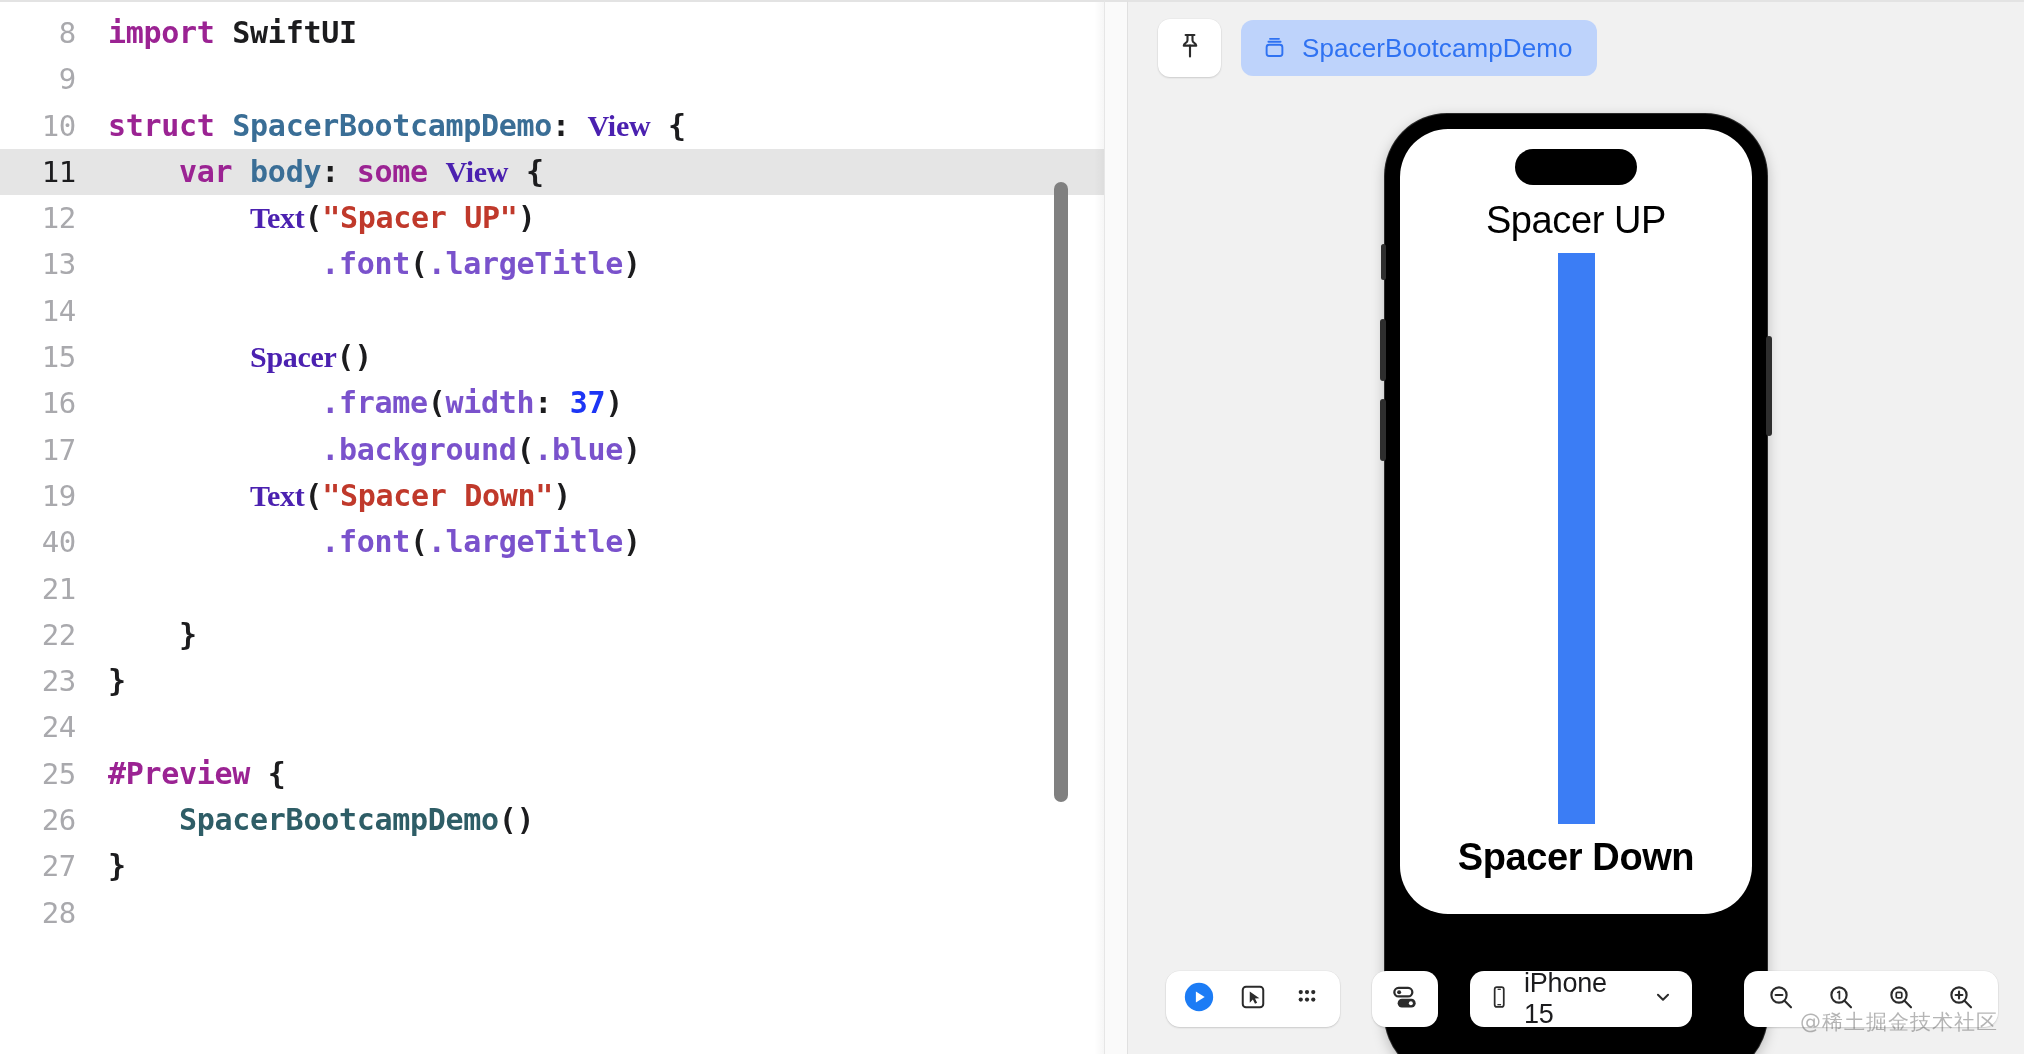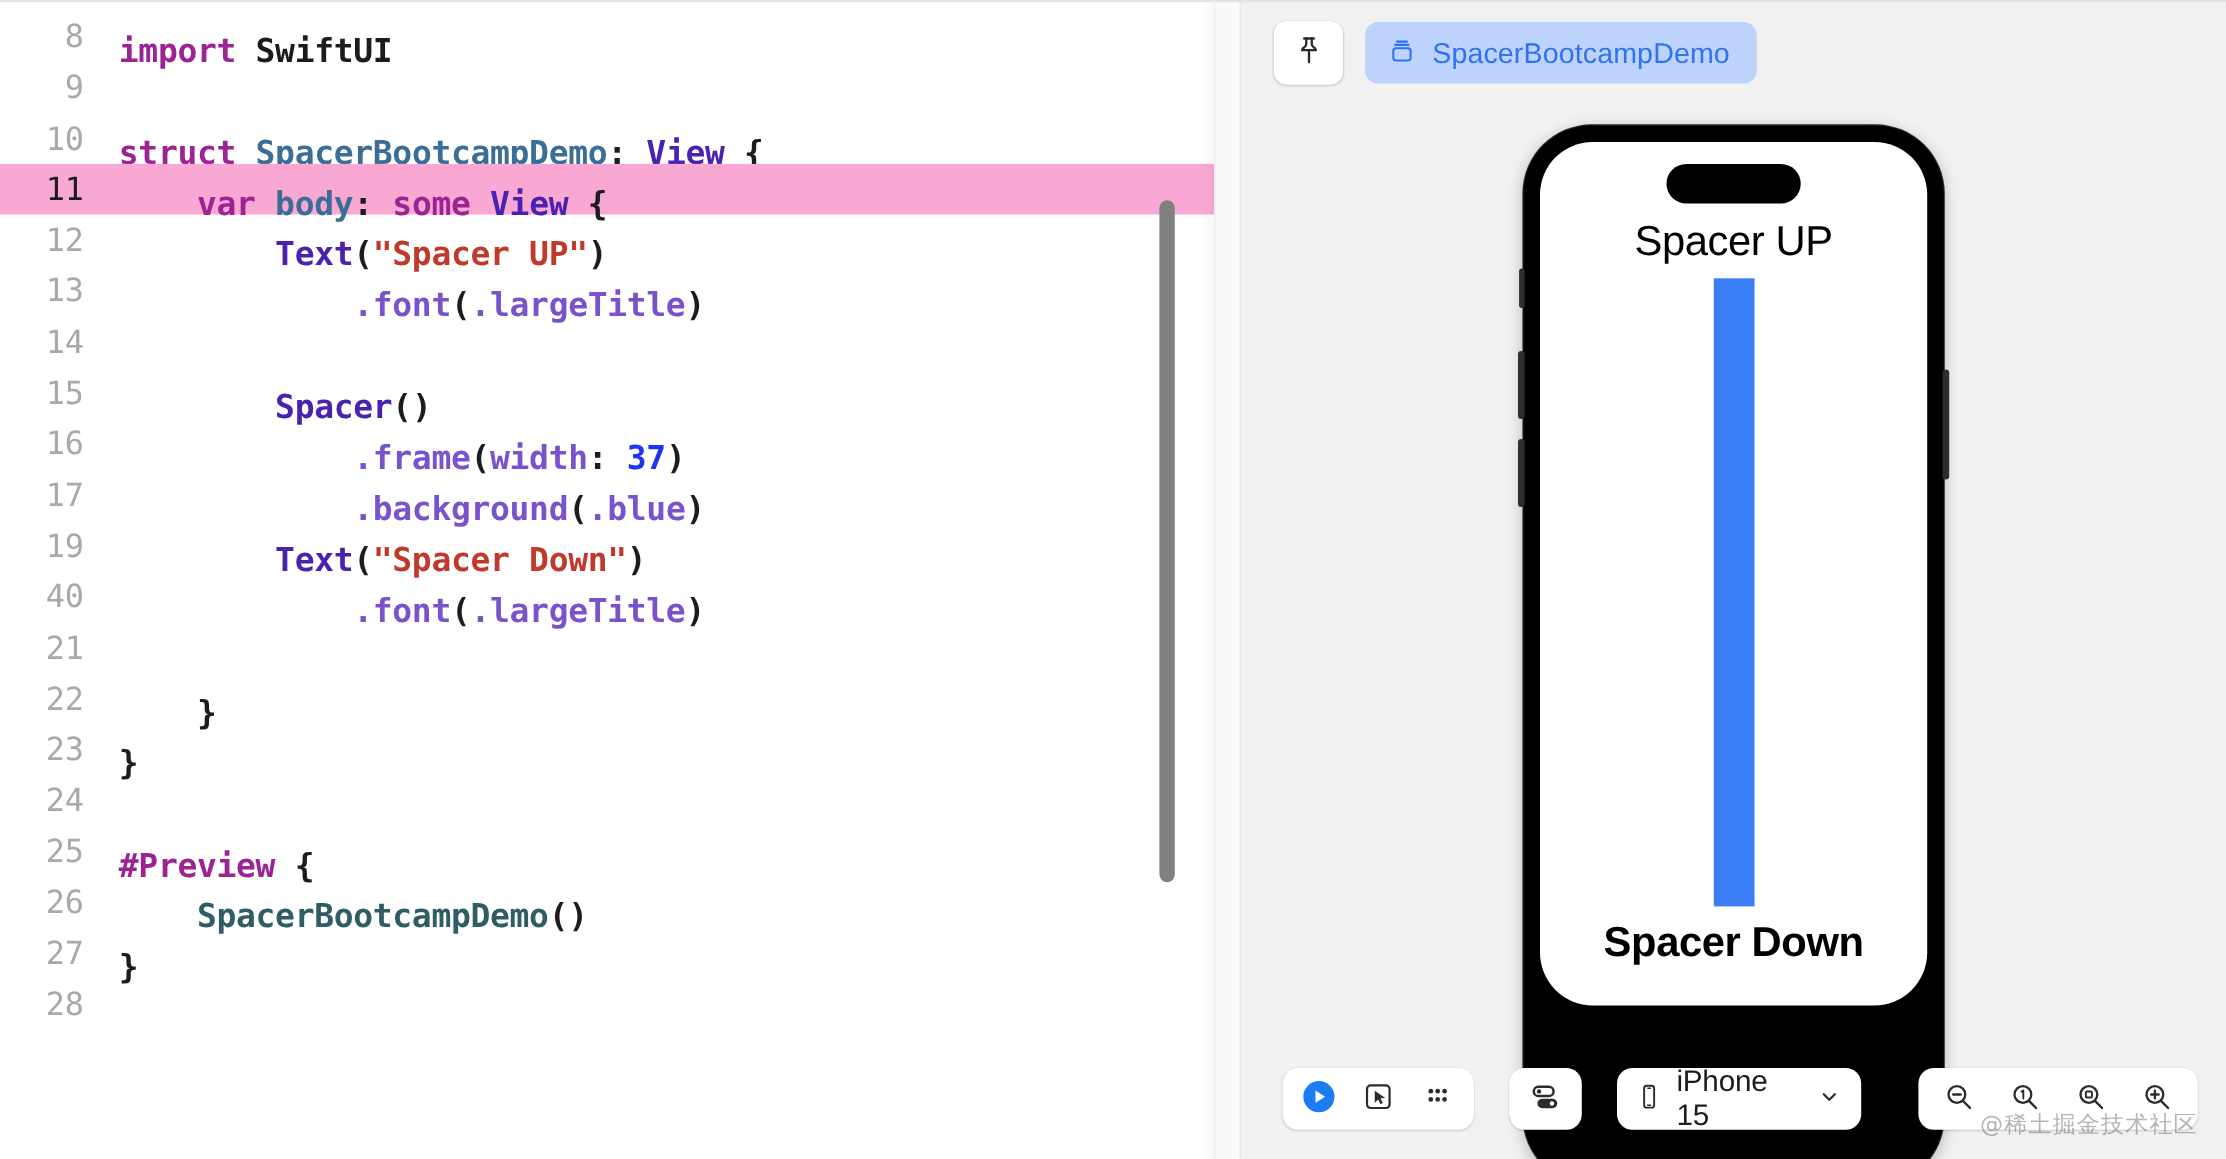--- a/index.html
+++ b/index.html
@@ -34,43 +34,43 @@
   .code-line {
     position: relative;
     height: 46.3px;
     line-height: 46.3px;
     white-space: pre;
     font-family: "DejaVu Sans Mono", "Liberation Mono", monospace;
     font-size: 30px;
     font-weight: 700;
     letter-spacing: -0.3px;
   }
-  .code-line.highlight { background: #f9a8d4; }
+  .code-line.highlight { background: #e5e5e5; }
   .gutter {
     position: absolute;
     left: 0; top: 0;
     width: 76px;
     text-align: right;
     color: #a9a9ad;
     font-weight: 400;
     font-size: 29px;
   }
   .code-line.highlight .gutter { color: #1c1c1e; }
   .code-text {
     position: absolute;
-    left: 108px; top: 14px;
+    left: 108px; top: 0;
     color: #1c1c1e;
   }
 
   
   .t-kw    { color: #9B2393; }            
   .t-kw2   { color: #9B2393; }            
   .t-type  { color: #3A6E96; }            
   .t-typed { color: #2E5D66; }            
-  .t-view  { color: #4B21B0; }            
+  .t-view  { color: #4B21B0; font-family: Liberation Serif, serif; }            
   .t-str   { color: #C0392B; }            
   .t-mod   { color: #7A52CC; }            
   .t-num   { color: #1C35F5; }            
   .t-plain { color: #1c1c1e; }
 
   
   .editor-scroll-track {
     position: absolute;
     right: 16px; top: 8px;
     width: 22px; height: 1040px;

